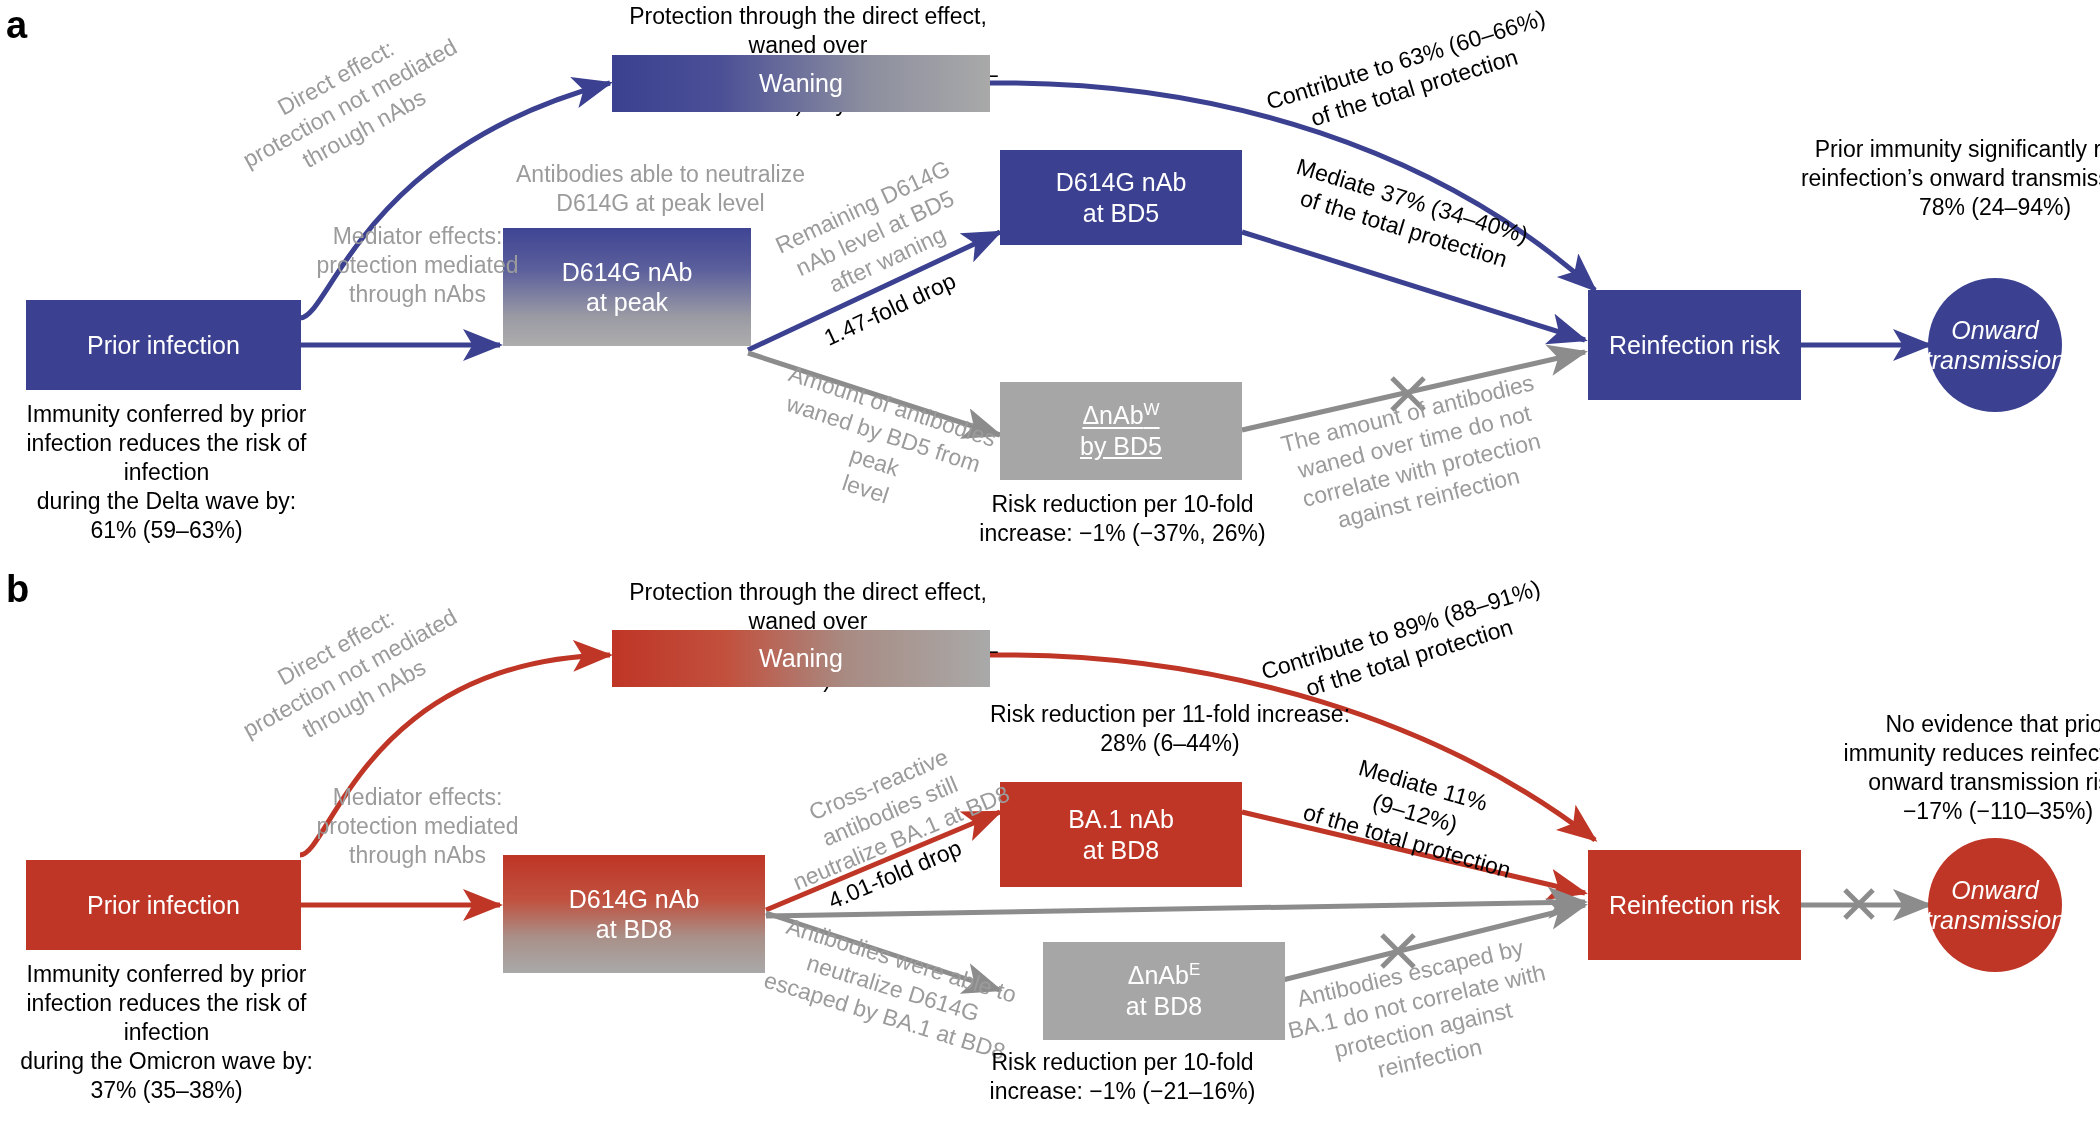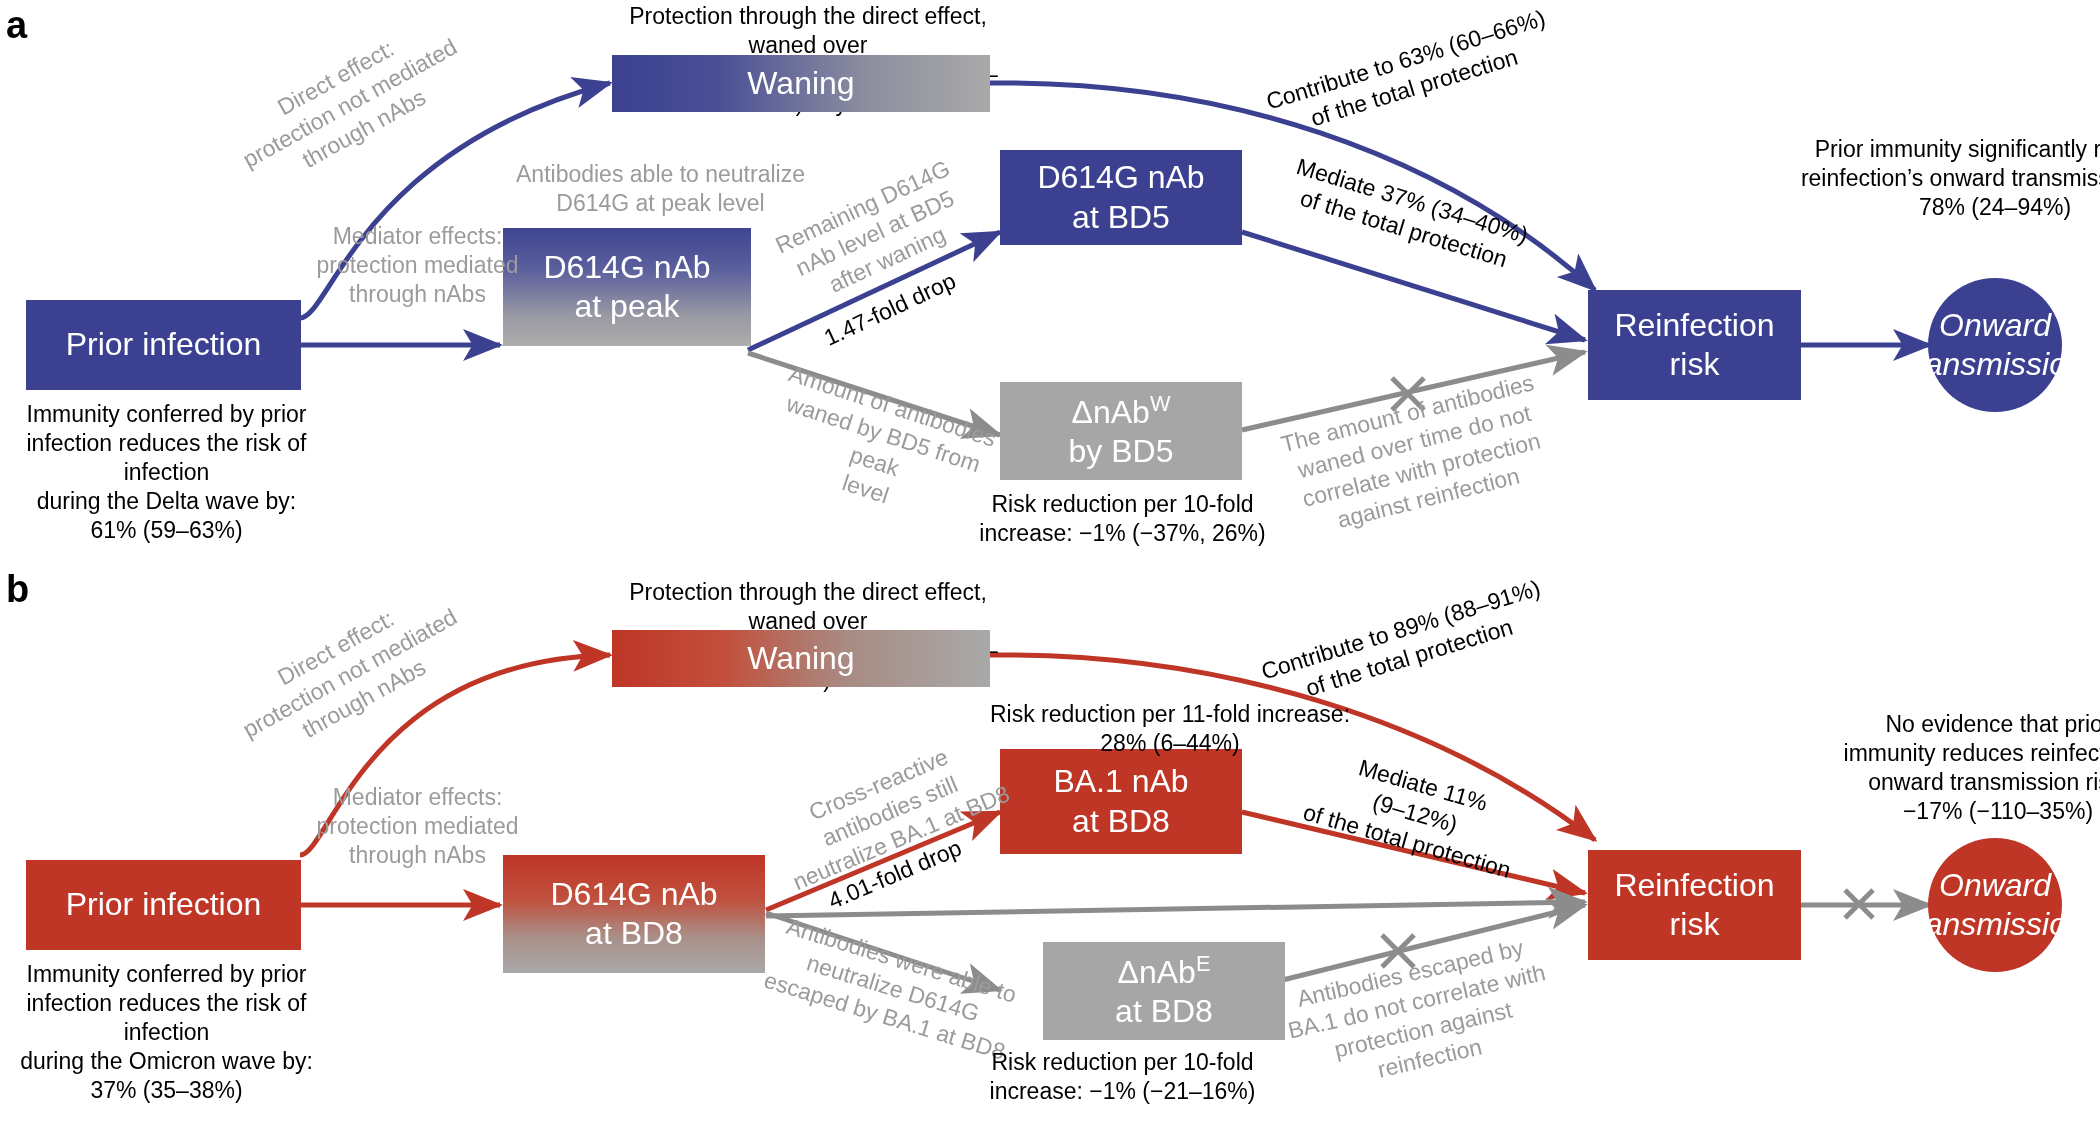--- a/index.html
+++ b/index.html
@@ -4,21 +4,21 @@
 <style>
   html,body{margin:0;padding:0;background:#ffffff;}
   body{width:2100px;height:1136px;position:relative;overflow:hidden;
        font-family:"Liberation Sans","DejaVu Sans",sans-serif;color:#000;}
   .stage{position:absolute;left:0;top:0;width:2100px;height:1136px;}
   svg.wires{position:absolute;left:0;top:0;width:2100px;height:1136px;pointer-events:none;}
 
   .panel-letter{position:absolute;font-size:38px;font-weight:bold;line-height:1;}
 
   .node{position:absolute;display:flex;align-items:center;justify-content:center;
-        text-align:center;color:#fff;font-size:32px;line-height:1.22;
+        text-align:center;color:#fff;font-size:25px;line-height:1.22;
         box-sizing:border-box;padding:4px 6px;}
   .node.circle{border-radius:50%;font-style:italic;}
 
   .blue-solid{background:#3b4190;}
   .red-solid{background:#bf3526;}
   .grey-solid{background:#a6a6a6;}
   .blue-fade{background:linear-gradient(to right,#3b4190 0%,#4a4f96 28%,#8d8f9f 68%,#a9a9a9 100%);}
   .blue-fade-v{background:linear-gradient(to bottom,#3f4593 0%,#5b5f9c 35%,#9a9aa4 75%,#adadad 100%);}
   .red-fade{background:linear-gradient(to right,#bf3526 0%,#c2503d 30%,#a88b83 62%,#a9a9a9 100%);}
   .red-fade-v{background:linear-gradient(to bottom,#bf3526 0%,#c0513f 38%,#a99089 70%,#a9a9a9 100%);}
@@ -95,21 +95,21 @@
   <div class="node blue-solid" style="left:26px;top:300px;width:275px;height:90px;">Prior infection</div>
 
   <div class="node blue-fade" style="left:612px;top:55px;width:378px;height:57px;">Waning</div>
 
   <div class="node blue-fade-v rot" style="left: 503px; top: 228px; width: 248px; height: 118px; white-space: pre-line;">D614G nAb
 at peak</div>
 
   <div class="node blue-solid rot" style="left: 1000px; top: 150px; width: 242px; height: 95px; white-space: pre-line;">D614G nAb
 at BD5</div>
 
-  <div class="node grey-solid" style="left:1000px;top:382px;width:242px;height:98px;flex-direction:column;">
+  <div class="node grey-solid" style="left:1000px;top:382px;width:242px;height:98px;flex-direction:column;text-decoration:underline;">
     <div>
       <span>ΔnAb</span><span class="sup">W</span>
     </div>
     <div>by BD5</div>
   </div>
 
   <div class="node blue-solid" style="left:1588px;top:290px;width:213px;height:110px;">Reinfection risk</div>
 
   <div class="node blue-solid circle rot" style="left: 1928px; top: 278px; width: 134px; height: 134px; white-space: pre-line;">Onward
 transmission</div>
@@ -164,21 +164,21 @@
   <div class="cap rot" style="left: 598px; top: 578px; width: 420px; white-space: pre-line;">Protection through the direct effect, waned over
 time, with waning half-life of 121 (72–242)</div>
 
   <div class="node red-solid" style="left:26px;top:860px;width:275px;height:90px;">Prior infection</div>
 
   <div class="node red-fade" style="left:612px;top:630px;width:378px;height:57px;">Waning</div>
 
   <div class="node red-fade-v rot" style="left: 503px; top: 855px; width: 262px; height: 118px; white-space: pre-line;">D614G nAb
 at BD8</div>
 
-  <div class="node red-solid rot" style="left: 1000px; top: 749px; width: 242px; height: 105px; white-space: pre-line;">BA.1 nAb
+  <div class="node red-solid rot" style="left: 1000px; top: 782px; width: 242px; height: 105px; white-space: pre-line;">BA.1 nAb
 at BD8</div>
 
   <div class="node grey-solid" style="left:1000px;top:942px;width:242px;height:98px;flex-direction:column;margin-left:43px;">
     <div>
       <span>ΔnAb</span><span class="sup">E</span>
     </div>
     <div>at BD8</div>
   </div>
 
   <div class="node red-solid" style="left:1588px;top:850px;width:213px;height:110px;">Reinfection risk</div>

